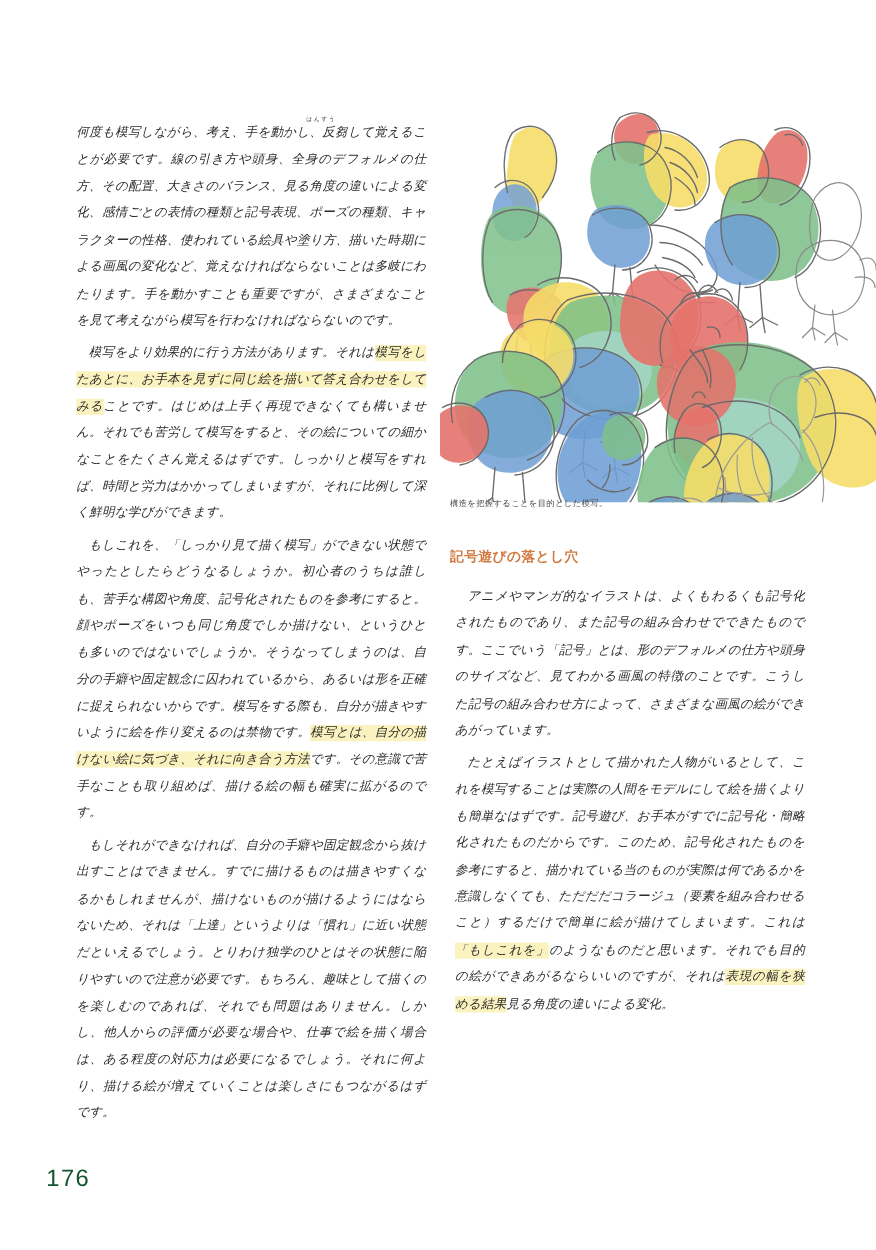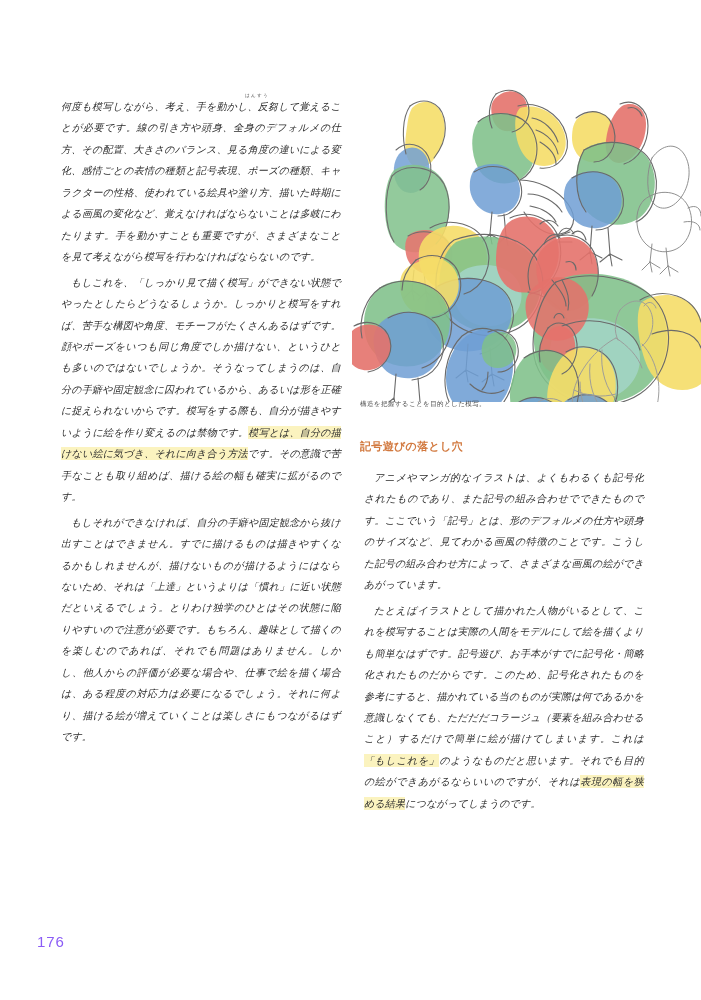--- a/index.html
+++ b/index.html
@@ -87,23 +87,23 @@
     letter-spacing: 0.05em;
     margin: 0;
     white-space: nowrap;
   }
 
   
   .folio {
     position: absolute;
     left: 37px;
     top: 933px;
-    font-size: 15px;
+    font-size: 19px;
     letter-spacing: 0.06em;
-    color: #8b5cf6;
+    color: #14532d;
     font-weight: 400;
     margin: 0;
     text-align: center;
   }
   .ruby-line {
     position: absolute;
     left: 245px;
     top: 93px;
     font-size: 4.6px;
     letter-spacing: 0.28em;
@@ -274,28 +274,29 @@
         </g>
 
       </g>
     </svg>
   </div>
 
   <p class="figure-caption">構造を把握することを目的とした模写。</p>
 
   <div class="col col-left">
     <p class="para" id="lp1"><span>何度も模写しながら、考え、手を動かし、反芻して覚えることが必要です。線の引き方や頭身、全身のデフォルメの仕方、その配置、大きさのバランス、見る角度の違いによる変化、感情ごとの表情の種類と記号表現、ポーズの種類、キャラクターの性格、使われている絵具や塗り方、描いた時期による画風の変化など、覚えなければならないことは多岐にわたります。手を動かすことも重要ですが、さまざまなことを見て考えながら模写を行わなければならないのです。</span></p>
-    <p class="para indent" id="lp3"><span>もしこれを、「しっかり見て描く模写」ができない状態でやったとしたらどうなるしょうか。しっかりと模写をすれば、苦手な構図や角度、モチーフがたくさんあるはずです。顔やポーズをいつも同じ角度でしか描けない、というひとも多いのではないでしょうか。そうなってしまうのは、自分の手癖や固定観念に囚われているから、あるいは形を正確に捉えられないからです。模写をする際も、自分が描きやすいように絵を作り変えるのは禁物です。</span><mark class="hl">模写とは、自分の描けない絵に気づき、それに向き合う方法</mark><span>です。その意識で苦手なことも取り組めば、描ける絵の幅も確実に拡がるのです。</span></p>
+    <p class="para indent" id="lp2"><span>模写をより効果的に行う方法があります。それは</span><mark class="hl">模写をしたあとに、お手本を見ずに同じ絵を描いて答え合わせをしてみる</mark><span>ことです。はじめは上手く再現できなくても構いません。それでも苦労して模写をすると、その絵についての細かなことをたくさん覚えるはずです。しっかりと模写をすれば、時間と労力はかかってしまいますが、それに比例して深く鮮明な学びができます。</span></p>
+    <p class="para indent" id="lp3"><span>もしこれを、「しっかり見て描く模写」ができない状態でやったとしたらどうなるしょうか。初心者のうちは誰しも、苦手な構図や角度、記号化されたものを参考にすると。顔やポーズをいつも同じ角度でしか描けない、というひとも多いのではないでしょうか。そうなってしまうのは、自分の手癖や固定観念に囚われているから、あるいは形を正確に捉えられないからです。模写をする際も、自分が描きやすいように絵を作り変えるのは禁物です。</span><mark class="hl">模写とは、自分の描けない絵に気づき、それに向き合う方法</mark><span>です。その意識で苦手なことも取り組めば、描ける絵の幅も確実に拡がるのです。</span></p>
     <p class="para indent" id="lp4"><span>もしそれができなければ、自分の手癖や固定観念から抜け出すことはできません。すでに描けるものは描きやすくなるかもしれませんが、描けないものが描けるようにはならないため、それは「上達」というよりは「慣れ」に近い状態だといえるでしょう。とりわけ独学のひとはその状態に陥りやすいので注意が必要です。もちろん、趣味として描くのを楽しむのであれば、それでも問題はありません。しかし、他人からの評価が必要な場合や、仕事で絵を描く場合は、ある程度の対応力は必要になるでしょう。それに何より、描ける絵が増えていくことは楽しさにもつながるはずです。</span></p>
   </div>
 
   <div class="ruby-line">はんすう</div>
 
   <h2 class="section-heading">記号遊びの落とし穴</h2>
 
   <div class="col col-right">
     <p class="para indent" id="rp1"><span>アニメやマンガ的なイラストは、よくもわるくも記号化されたものであり、また記号の組み合わせでできたものです。ここでいう「記号」とは、形のデフォルメの仕方や頭身のサイズなど、見てわかる画風の特徴のことです。こうした記号の組み合わせ方によって、さまざまな画風の絵ができあがっています。</span></p>
-    <p class="para indent" id="rp2"><span>たとえばイラストとして描かれた人物がいるとして、これを模写することは実際の人間をモデルにして絵を描くよりも簡単なはずです。記号遊び、お手本がすでに記号化・簡略化されたものだからです。このため、記号化されたものを参考にすると、描かれている当のものが実際は何であるかを意識しなくても、ただだだコラージュ（要素を組み合わせること）するだけで簡単に絵が描けてしまいます。これは</span><mark class="hl">「もしこれを」</mark><span>のようなものだと思います。それでも目的の絵ができあがるならいいのですが、それは</span><mark class="hl">表現の幅を狭める結果</mark><span>につながってしまうのです。</span></p>
+    <p class="para indent" id="rp2"><span>たとえばイラストとして描かれた人物がいるとして、これを模写することは実際の人間をモデルにして絵を描くよりも簡単なはずです。記号遊び、お手本がすでに記号化・簡略化されたものだからです。このため、記号化されたものを参考にすると、描かれている当のものが実際は何であるかを意識しなくても、ただだだコラージュ（要素を組み合わせること）するだけで簡単に絵が描けてしまいます。これは</span><mark class="hl">「もしこれを」</mark><span>のようなものだと思います。それでも目的の絵ができあがるならいいのですが、それは</span><mark class="hl">表現の幅を狭める結果</mark><span>見る角度の違いによる変化。</span></p>
   </div>
 
   <p class="folio">176</p>
 
 </div>
 
 </body></html>

